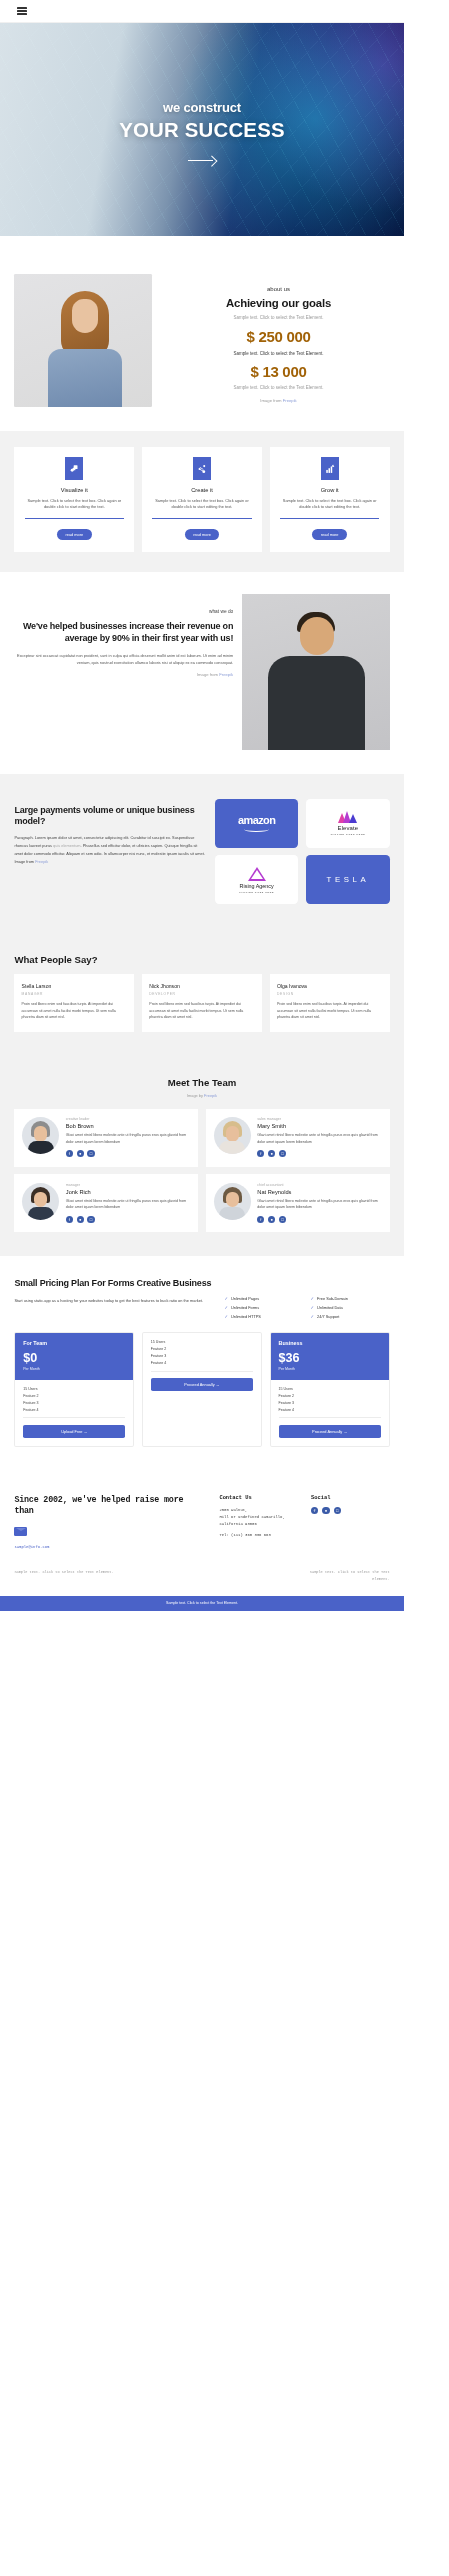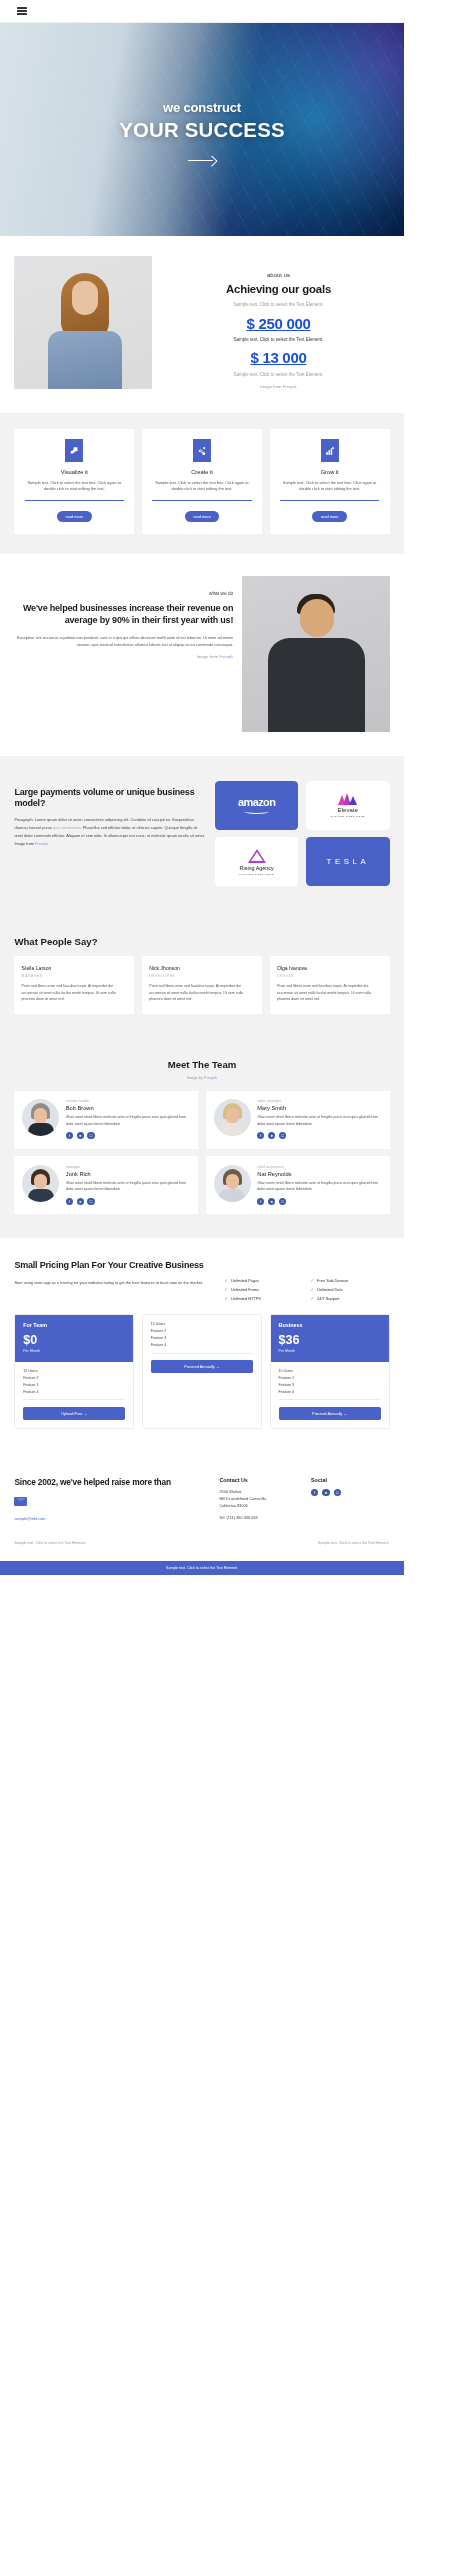--- a/index.html
+++ b/index.html
@@ -52,21 +52,21 @@
     content:""; position:absolute; top: 4.8px; left:0; width: 25px; height: 0.9px; background:#fff;
   }
   .hero-arrow:after {
     content:""; position:absolute; top: 1.8px; right: 0; width: 6.6px; height: 6.6px;
     border-top: 0.9px solid #fff; border-right: 0.9px solid #fff; transform: rotate(45deg);
   }
   .sec-gray { background: #f2f2f2; }
   .sec-white { background: #fff; }
 
   
-  .about { display: flex; gap: 15px; padding: 20.4px 14.4px 24px; align-items: flex-end; }
+  .about { display: flex; gap: 15px; padding: 20.4px 14.4px 24px; align-items: center; margin-top: 18px; }
   .about-photo {
     width: 138px; height: 133px; flex: none; border-radius: 1.2px; position: relative; overflow: hidden;
     background: linear-gradient(160deg,#e3e3e5 0%,#dadada 100%);
   }
   .about-photo .ph-hair {
     position:absolute; left: 47px; top: 17px; width: 48px; height: 67px; border-radius: 25px 25px 18px 18px;
     background: linear-gradient(160deg,#b6793c,#8e5a28);
   }
   .about-photo .ph-face {
     position:absolute; left: 58px; top: 25px; width: 26px; height: 34px; border-radius: 13px 13px 14.4px 14.4px;
@@ -74,21 +74,21 @@
   }
   .about-photo .ph-body {
     position:absolute; left: 34px; top: 75px; width: 74px; height: 60px; border-radius: 13px 13px 0 0;
     background: linear-gradient(170deg,#8fa7c4,#6e89ad);
   }
   .about-text { flex: 1; text-align: center; padding-top: 7.2px; }
   .about-eyebrow { font-size: 6px; color: #333; margin-bottom: 4.8px; }
   .about-h2 { font-size: 11.4px; font-weight: 700; letter-spacing: -0.2px; margin-bottom: 6.6px; }
   .about-note { font-size: 4.5px; color: #9a9a9a; margin-bottom: 7.8px; }
   .about-note-dark { font-size: 4.5px; color: #3b3b3b; margin: 5.4px 0 7.2px; }
-  .big-num { font-size: 15px; font-weight: 700; color: #1d4ed8; letter-spacing: -0.3px; text-decoration: underline; }
+  .big-num { font-size: 15px; font-weight: 700; color: #a16207; letter-spacing: -0.3px; }
   .credit { font-size: 4.2px; color: #9a9a9a; margin-top: 6px; }
   .credit a { color: #8fa0d8; text-decoration: none; }
 
   
   .features { display: flex; gap: 7.8px; padding: 15.6px 14.4px 20.4px; }
   .fcard { flex: 1; background: #fff; padding: 10.2px 7.8px 12px; text-align: center; }
   .ficon {
     width: 18px; height: 23px; background: #4a62c8; margin: 0 auto 6.6px;
     display: flex; align-items: center; justify-content: center; color: #fff;
   }
@@ -216,21 +216,21 @@
   .plan-per { font-size: 3.6px; opacity:.9; margin-top: 2.4px; }
   .plan-body { padding: 7.2px 7.8px 8.4px; }
   .plan-body li { list-style: none; font-size: 3.6px; color:#444; margin-bottom: 3px; }
   .plan-sep { height:0.6px; background:#ececec; margin: 5.4px 0 6.6px; }
   .plan-btn {
     display:block; width:100%; text-align:center; border:none; cursor:pointer;
     background:#4a62c8; color:#fff; font-size:3.9px; padding: 4.2px 0; border-radius: 1.8px;
   }
 
   
-  .footer { background:#fff; padding: 21.6px 14.4px 14.4px; }
+  .footer { background:#fff; padding: 21.6px 14.4px 14.4px; font-family: Liberation Mono, monospace; }
   .f-grid { display:flex; gap: 13px; }
   .f-left { width: 192px; flex:none; }
   .f-h2 { font-size: 8.4px; font-weight:700; line-height:1.35; letter-spacing:-0.2px; margin-bottom: 9px; }
   .f-mail-icon {
     width: 13px; height: 9px; background:#4a62c8; border-radius:1.2px; position:relative; margin-bottom: 4.8px;
   }
   .f-mail-icon:after{
     content:""; position:absolute; left:1.2px; top:1.2px; width:10.8px; height:6.6px;
     border-top: 3.6px solid #6f84d6; border-left: 5.4px solid transparent; border-right: 5.4px solid transparent;
     box-sizing: border-box;
@@ -500,21 +500,21 @@
           </div>
         </div>
 
       </div>
     </div>
   </div>
 
   <div class="pricing-wrap">
     <div class="pr-top">
       <div class="pr-left">
-        <div class="pr-h2">Small Pricing Plan For Your Creative Business</div>
+        <div class="pr-h2">Small Pricing Plan For Forms Creative Business</div>
         <div class="pr-p">Start using static.app as a hosting for your websites today to get the best features to buck ratio on the market.</div>
       </div>
       <div class="pr-feats">
         <div class="pr-feat">
             <span class="chk">✓</span>
             <span>Unlimited Pages</span>
           </div>
         <div class="pr-feat">
             <span class="chk">✓</span>
             <span>Free Sub-Domain</span>

